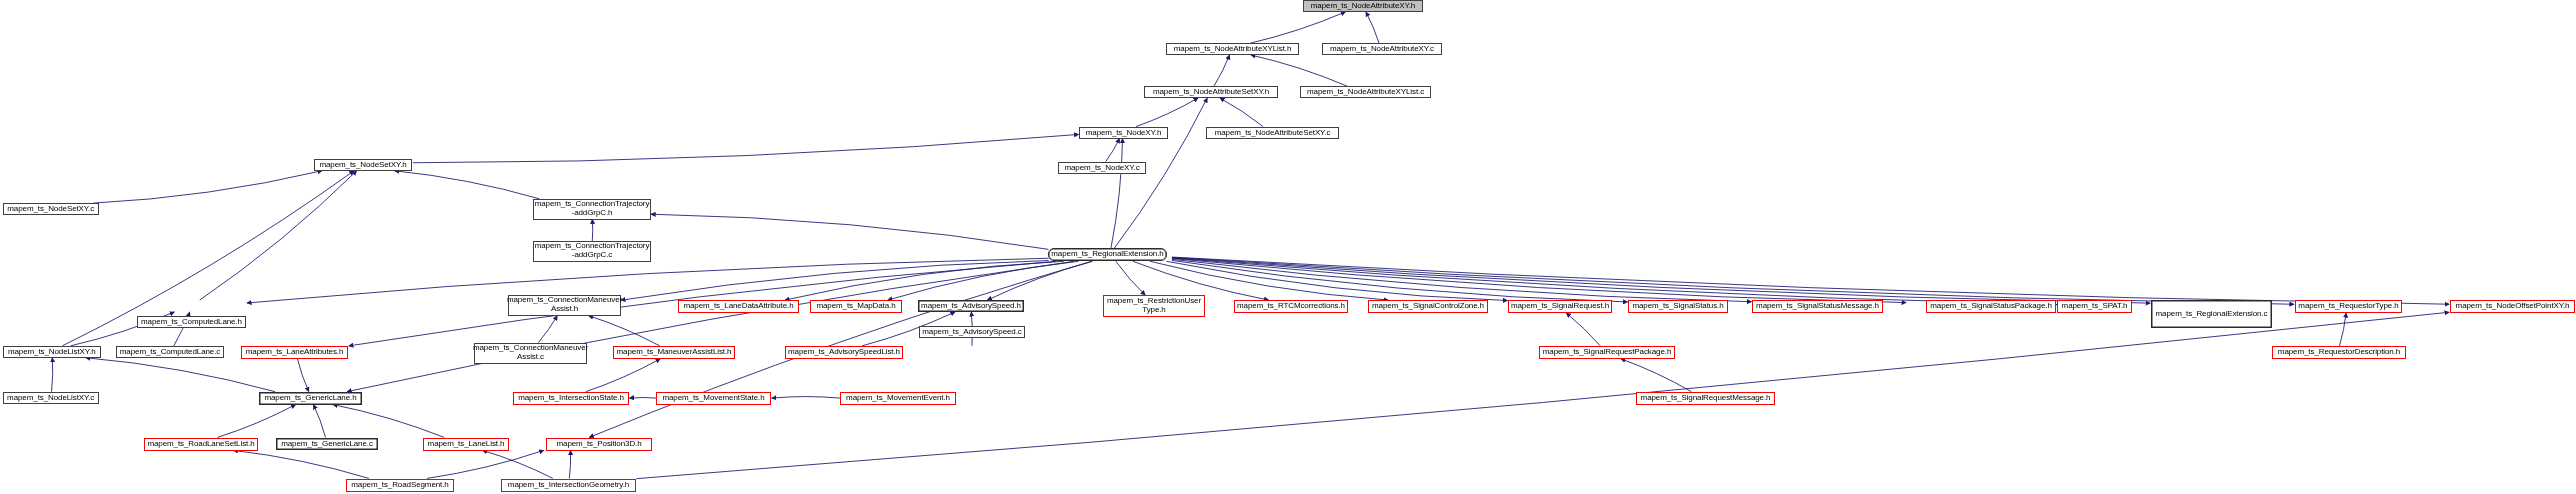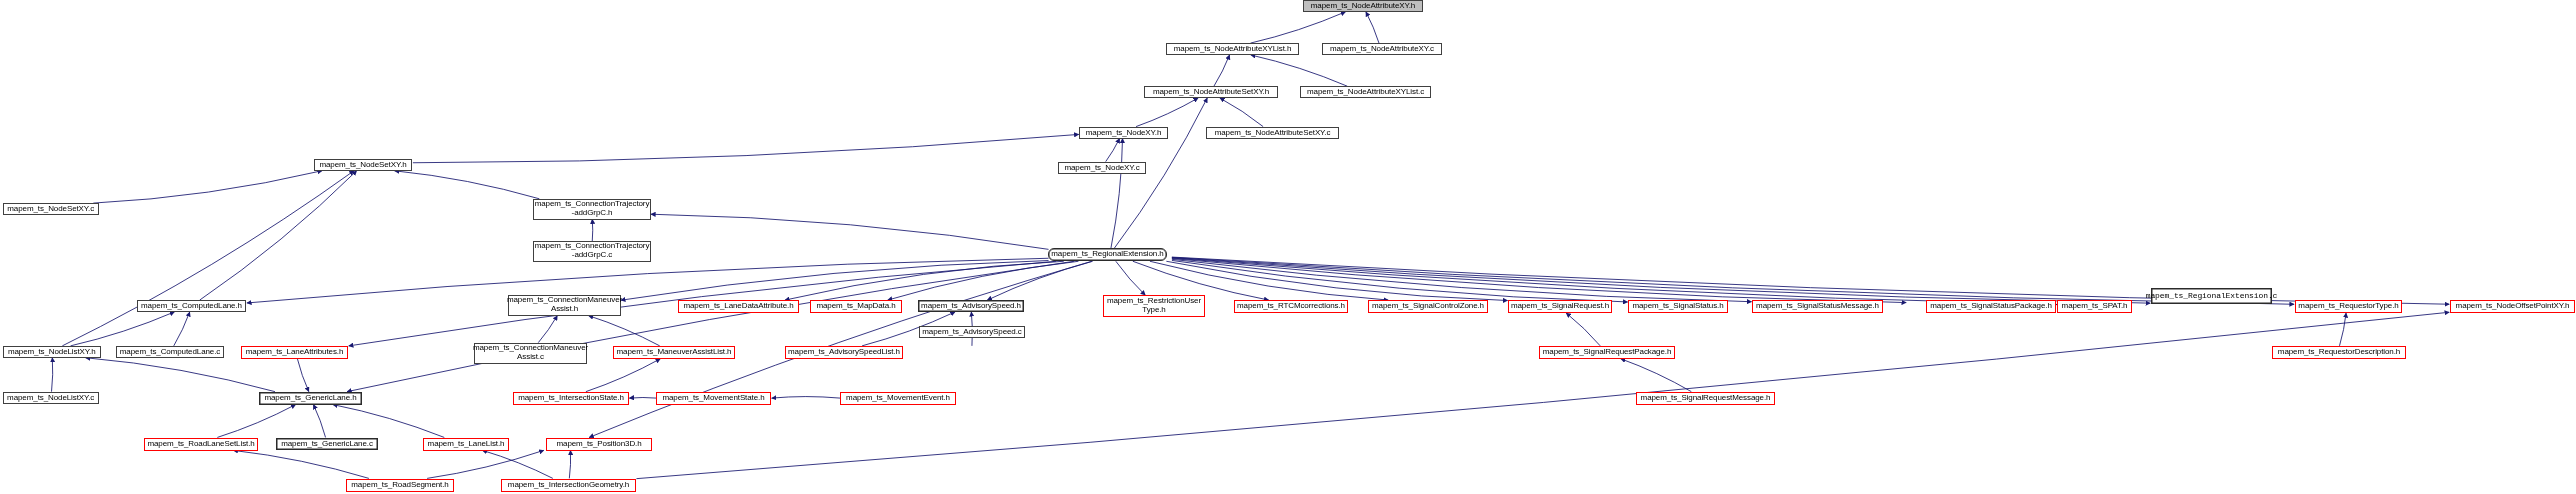--- a/index.html
+++ b/index.html
@@ -112,36 +112,36 @@
       <div class="node" style="left: 1079px; top: 127px; width: 89px; height: 12px;">mapem_ts_NodeXY.h</div>
       <div class="node" style="left: 1206px; top: 127px; width: 133px; height: 12px;">mapem_ts_NodeAttributeSetXY.c</div>
       <div class="node" style="left: 1058px; top: 162px; width: 88px; height: 12px;">mapem_ts_NodeXY.c</div>
       <div class="node" style="left: 314px; top: 159px; width: 98px; height: 12px;">mapem_ts_NodeSetXY.h</div>
       <div class="node" style="left: 2.7px; top: 203px; width: 96px; height: 12px;">mapem_ts_NodeSetXY.c</div>
       <div class="node" style="left: 533px; top: 199px; width: 118px; height: 20.5px;">mapem_ts_ConnectionTrajectory
 -addGrpC.h</div>
       <div class="node" style="left: 533px; top: 241px; width: 118px; height: 20.5px;">mapem_ts_ConnectionTrajectory
 -addGrpC.c</div>
       <div class="node thick" style="left: 1048px; top: 248px; width: 119px; height: 13px; border-radius: 6px;">mapem_ts_RegionalExtension.h</div>
-      <div class="node" style="left: 137px; top: 300px; width: 109px; height: 12px;">mapem_ts_ComputedLane.h</div>
+      <div class="node" style="left: 137px; top: 316px; width: 109px; height: 12px;">mapem_ts_ComputedLane.h</div>
       <div class="node" style="left: 508px; top: 295px; width: 113px; height: 20.5px;">mapem_ts_ConnectionManeuver
 Assist.h</div>
       <div class="node red" style="left: 678px; top: 300px; width: 121px; height: 13px;">mapem_ts_LaneDataAttribute.h</div>
       <div class="node red" style="left: 810px; top: 300px; width: 92px; height: 13px;">mapem_ts_MapData.h</div>
       <div class="node thick" style="left: 918px; top: 300px; width: 106px; height: 12px;">mapem_ts_AdvisorySpeed.h</div>
       <div class="node red" style="left: 1103px; top: 295px; width: 102px; height: 21.6px;">mapem_ts_RestrictionUser
 Type.h</div>
       <div class="node red" style="left: 1234px; top: 300px; width: 114px; height: 13px;">mapem_ts_RTCMcorrections.h</div>
       <div class="node red" style="left: 1368px; top: 300px; width: 120px; height: 13px;">mapem_ts_SignalControlZone.h</div>
       <div class="node red" style="left: 1508px; top: 300px; width: 104px; height: 13px;">mapem_ts_SignalRequest.h</div>
       <div class="node red" style="left: 1628px; top: 300px; width: 100px; height: 13px;">mapem_ts_SignalStatus.h</div>
       <div class="node red" style="left: 1752px; top: 300px; width: 131px; height: 13px;">mapem_ts_SignalStatusMessage.h</div>
       <div class="node red" style="left: 1907px; top: 300px; width: 130px; height: 13px; margin-left: 19px;">mapem_ts_SignalStatusPackage.h</div>
       <div class="node red" style="left: 2057px; top: 300px; width: 75px; height: 13px;">mapem_ts_SPAT.h</div>
-      <div class="node thick" style="left: 2151px; top: 288px; width: 121px; height: 16px; font-family: Liberation Mono, monospace;">mapem_ts_RegionalExtension.c</div>
+      <div class="node thick" style="left: 2151px; top: 300px; width: 121px; height: 28px;">mapem_ts_RegionalExtension.c</div>
       <div class="node red" style="left: 2295px; top: 300px; width: 107px; height: 13px;">mapem_ts_RequestorType.h</div>
       <div class="node red" style="left: 2450px; top: 300px; width: 125px; height: 13px;">mapem_ts_NodeOffsetPointXY.h</div>
       <div class="node" style="left: 2.7px; top: 346px; width: 98px; height: 12px;">mapem_ts_NodeListXY.h</div>
       <div class="node" style="left: 116px; top: 346px; width: 108px; height: 12px;">mapem_ts_ComputedLane.c</div>
       <div class="node red" style="left: 241px; top: 346px; width: 107px; height: 13px;">mapem_ts_LaneAttributes.h</div>
       <div class="node" style="left: 474px; top: 343px; width: 113px; height: 20.5px;">mapem_ts_ConnectionManeuver
 Assist.c</div>
       <div class="node red" style="left: 613px; top: 346px; width: 122px; height: 13px;">mapem_ts_ManeuverAssistList.h</div>
       <div class="node red" style="left: 785px; top: 346px; width: 118px; height: 13px;">mapem_ts_AdvisorySpeedList.h</div>
       <div class="node" style="left: 919px; top: 326px; width: 106px; height: 12px;">mapem_ts_AdvisorySpeed.c</div>

